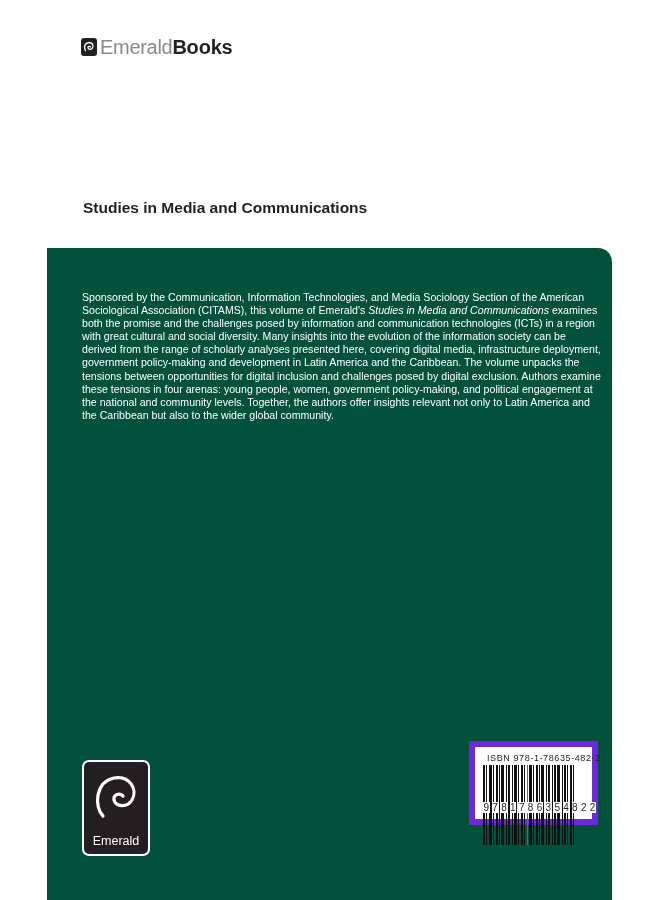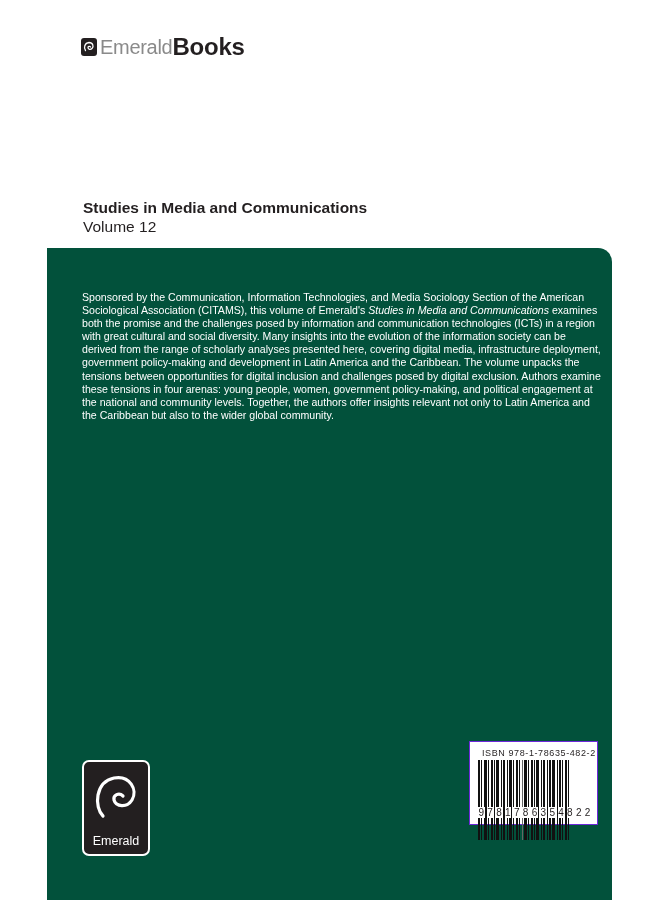--- a/index.html
+++ b/index.html
@@ -3,36 +3,36 @@
   <meta charset="utf-8">
   <style>
     * { box-sizing: border-box; margin: 0; padding: 0; }
     html, body { width: 660px; height: 900px; background: #ffffff; overflow: hidden; }
     body { position: relative; font-family: "Liberation Sans", sans-serif; color: #231f20; }
 
     .brand { position: absolute; left: 81px; top: 36px; display: flex; align-items: center; height: 22px; }
     .brand-mark { width: 16px; height: 18px; background: #231f20; border-radius: 3px; display: flex; align-items: center; justify-content: center; margin-right: 3px; }
     .brand-mark svg { width: 12px; height: 13px; }
     .brand-text-light { font-size: 20px; color: #8a8a8a; letter-spacing: -0.3px; }
-    .brand-text-bold { font-size: 24px; font-weight: bold; color: #231f20; letter-spacing: -0.2px; }
+    .brand-text-bold { font-size: 20px; font-weight: bold; color: #231f20; letter-spacing: -0.2px; }
 
     .series-block { position: absolute; left: 83px; top: 198px; }
     .series-title { font-size: 15.5px; font-weight: bold; color: #231f20; line-height: 19px; }
     .series-volume { font-size: 15.5px; color: #231f20; line-height: 19px; }
 
     .panel { position: absolute; left: 47px; top: 248px; width: 565px; height: 652px; background: #02513b; border-top-right-radius: 14px; }
     .panel-heading { position: absolute; left: 35px; top: 17px; font-size: 15.5px; color: #d4eee2; letter-spacing: 0.05px; }
     .panel-body { position: absolute; left: 35px; top: 43px; width: 520px; font-size: 10.6px; line-height: 13.1px; color: #ffffff; }
     .panel-body em { font-style: italic; }
 
     .emerald-logo { position: absolute; left: 82px; top: 760px; width: 68px; height: 96px; background: #231f20; border: 2px solid #ffffff; border-radius: 7px; }
     .emerald-logo svg { position: absolute; left: 10px; top: 10px; width: 44px; height: 52px; }
     .emerald-logo-label { position: absolute; left: 0; right: 0; bottom: 6px; text-align: center; font-size: 12.5px; color: #ffffff; }
 
-    .barcode-box { position: absolute; left: 469px; top: 741px; width: 129px; height: 84px; background: #ffffff; border: 1px solid #6d28d9; }
+    .barcode-box { position: absolute; left: 469px; top: 741px; width: 129px; height: 84px; background: #ffffff; border: 6px solid #6d28d9; }
     .isbn-label { position: absolute; left: 12px; top: 6px; font-size: 9px; color: #231f20; letter-spacing: 0.6px; white-space: nowrap; }
     .barcode { position: absolute; left: 8px; top: 18px; width: 113px; height: 80px; display: flex; align-items: stretch; }
     .bar { background: #111; height: 100%; }
     .gap { height: 100%; }
     .barcode-digits { position: absolute; left: 8px; bottom: 6px; width: 113px; font-size: 10px; color: #231f20; display: flex; justify-content: space-between; background: transparent; }
     .barcode-digits span { background: #fff; padding: 0 0.5px; }
   </style>
 </head>
 <body>
 
@@ -41,21 +41,20 @@
     <svg viewBox="0 0 24 26">
         <path d="M5 19 C1 14 3 4 12 3 C20 3 22 11 18 15 C15 18 10 17 10 13 C10 10 14 10 15 12" fill="none" stroke="#fff" stroke-width="2.6" stroke-linecap="round"></path>
       </svg>
   </div>
   <span class="brand-text-light">Emerald</span>
   <span class="brand-text-bold">Books</span>
 </div>
 
 <div class="series-block">
   <div class="series-title">Studies in Media and Communications</div>
-  <div class="series-volume">Volume 12</div>
 </div>
 
 <div class="panel">
   <p class="panel-body"><span>Sponsored by the Communication, Information Technologies, and Media Sociology Section of the American Sociological Association (CITAMS), this volume of Emerald's </span><em>Studies in Media and Communications</em><span> examines both the promise and the challenges posed by information and communication technologies (ICTs) in a region with great cultural and social diversity. Many insights into the evolution of the information society can be derived from the range of scholarly analyses presented here, covering digital media, infrastructure deployment, government policy-making and development in Latin America and the Caribbean. The volume unpacks the tensions between opportunities for digital inclusion and challenges posed by digital exclusion. Authors examine these tensions in four arenas: young people, women, government policy-making, and political engagement at the national and community levels. Together, the authors offer insights relevant not only to Latin America and the Caribbean but also to the wider global community.</span></p>
 </div>
 
 <div class="emerald-logo">
   <svg viewBox="0 0 44 52">
     <path d="M9 44 C0 35 1 10 20 6 C36 3 44 18 38 28 C33 36 22 35 20 28 C19 23 25 20 29 24" fill="none" stroke="#ffffff" stroke-width="3.2" stroke-linecap="round"></path>
   </svg>

